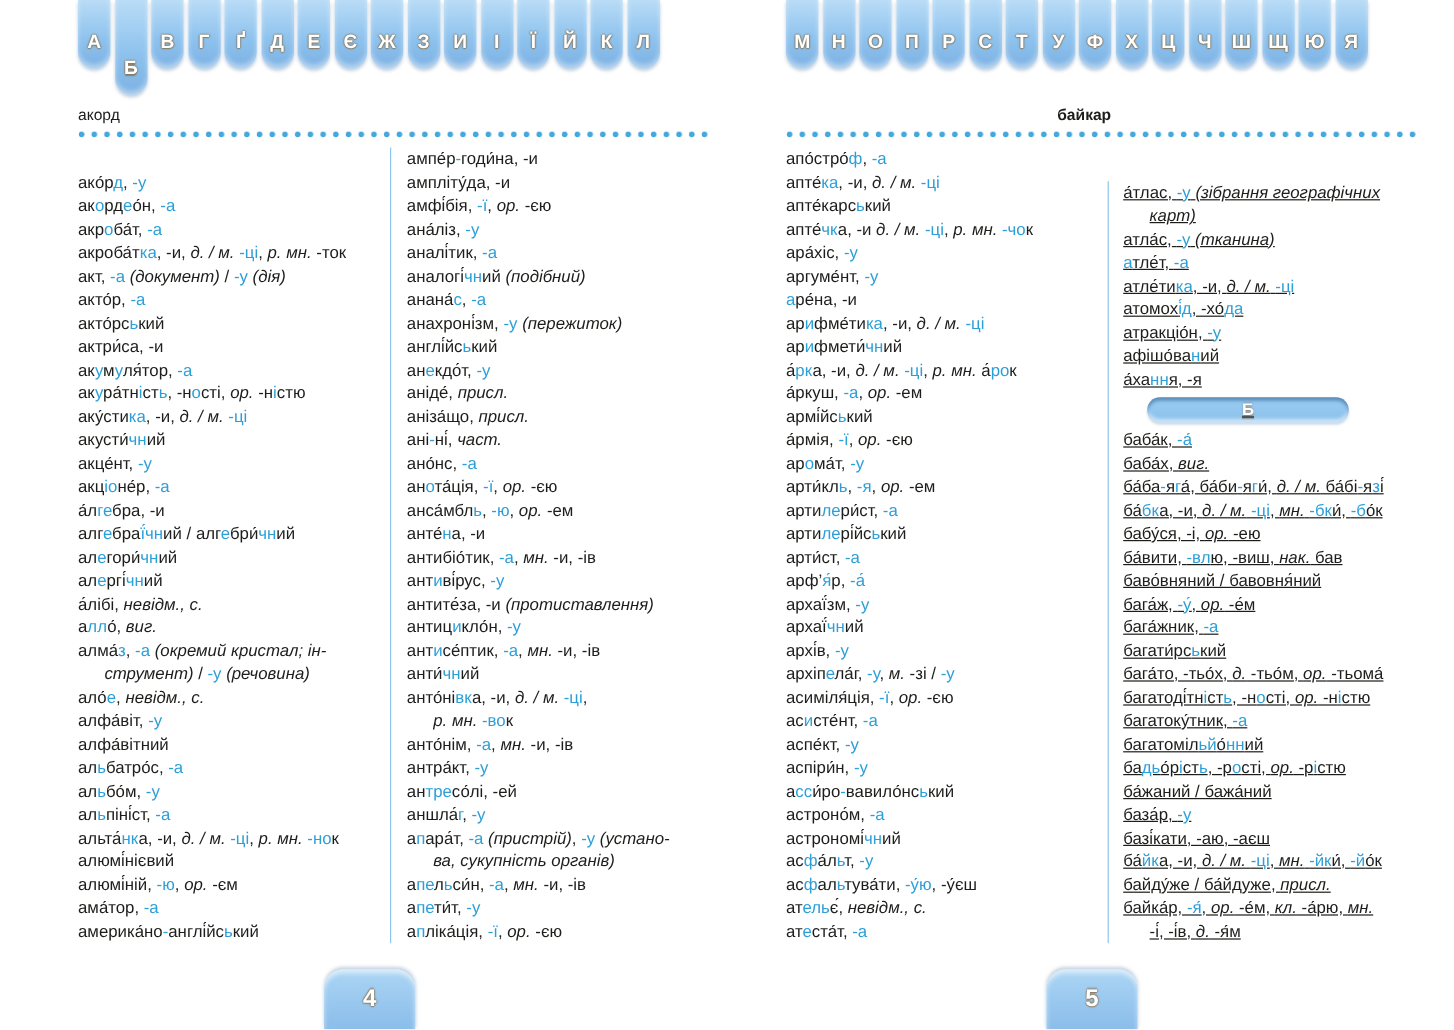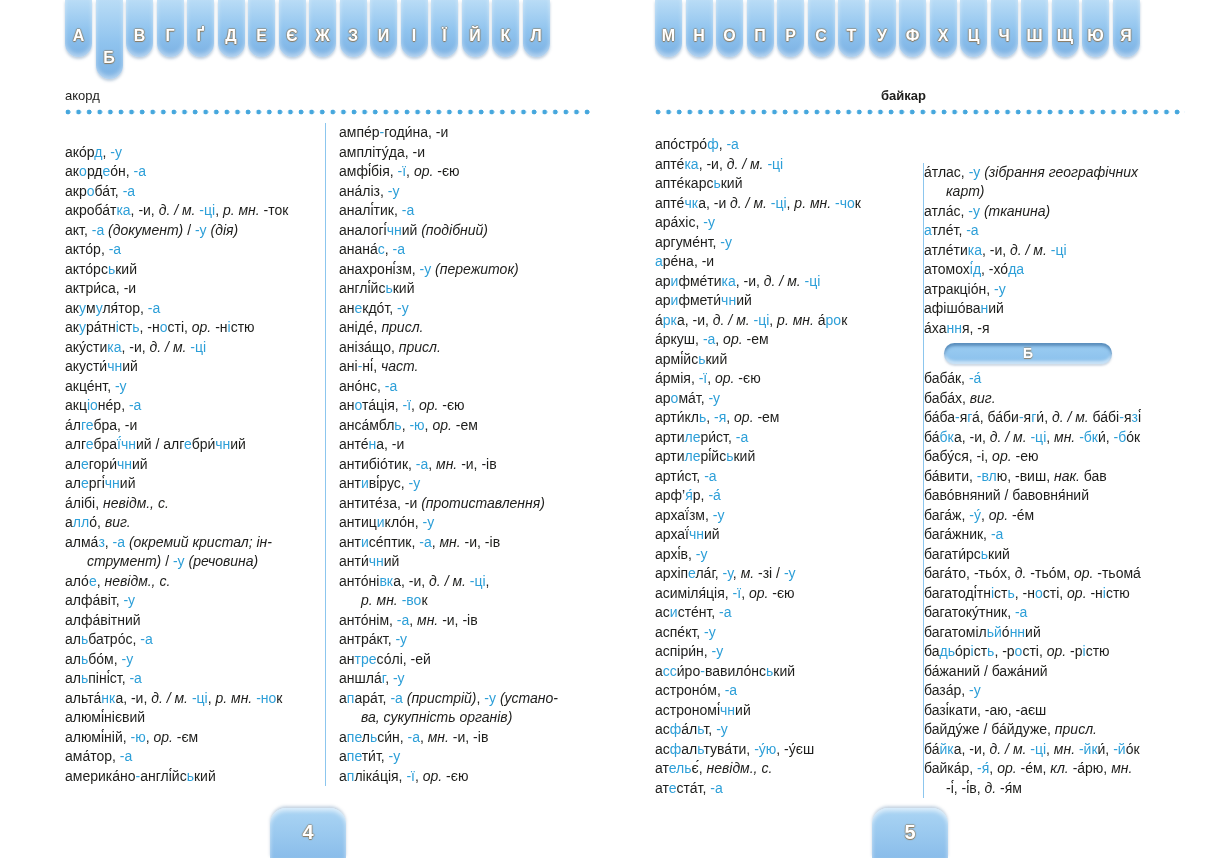--- a/index.html
+++ b/index.html
@@ -24,22 +24,22 @@
   .headword{margin-top:86px;font-size:13px;height:19px;}
   .headword.ra{text-align:center;padding-right:33px;font-weight:bold;}
 
   .dots{height:6px;margin-top:4px;
         background-image:radial-gradient(circle at 3px 3px,#46a7dd 2.1px,rgba(0,0,0,0) 2.7px);
         background-size:10.6px 6px;background-repeat:repeat-x;}
 
   .cols{display:flex;margin-top:8px;align-items:flex-end;}
   .page.left  .col1{width:260px;}
   .page.left  .col2{width:251px;padding-left:13px;border-left:1px solid #8cc6ee;}
-  .page.right .col1{width:268px;margin-top:12px;}
-  .page.right .col2{width:249px;padding-left:0;border-left:1px solid #8cc6ee;}
+  .page.right .col1{width:268px;}
+  .page.right .col2{width:249px;padding-left:12px;border-left:1px solid #8cc6ee;text-decoration:underline;}
 
   .entry{padding-left:22px;text-indent:-22px;white-space:pre-wrap;}
   .entry .bl{color:#2d9fd8;}
   .entry i{font-style:italic;}
 
   .section-pill{width:168px;height:21px;margin:5px 0 5px 20px;border-radius:10.5px;
         background:linear-gradient(180deg,#9ccdf2 0%,#8ac0ec 100%);
         box-shadow:inset 0 3px 3px rgba(25,80,135,.5), inset 0 -3px 3px rgba(255,255,255,.55),
                    0 2px 2px rgba(120,150,180,.35);
         display:flex;align-items:center;justify-content:center;}
@@ -304,22 +304,22 @@
           <div class="entry">бага́жник, <span class="bl">-а</span></div>
           <div class="entry">багати́рс<span class="bl">ь</span>кий</div>
           <div class="entry">бага́то, -тьо́х, <i>д.</i> -тьо́м, <i>ор.</i> -тьома́</div>
           <div class="entry">багатоді́тн<span class="bl">і</span>ст<span class="bl">ь</span>, -н<span class="bl">о</span>сті, <i>ор.</i> -н<span class="bl">і</span>стю</div>
           <div class="entry">багатоку́тник, <span class="bl">-а</span></div>
           <div class="entry">багатоміл<span class="bl">ьй</span>о́<span class="bl">нн</span>ий</div>
           <div class="entry">ба<span class="bl">дь</span>о́р<span class="bl">і</span>ст<span class="bl">ь</span>, -р<span class="bl">о</span>сті, <i>ор.</i> -р<span class="bl">і</span>стю</div>
           <div class="entry">ба́жаний / бажа́ний</div>
           <div class="entry">база́р, <span class="bl">-у</span></div>
           <div class="entry">базі́кати, -аю, -аєш</div>
+          <div class="entry">ба́<span class="bl">йк</span>а, -и, <i>д. / м.</i> <span class="bl">-ці</span>, <i>мн.</i> <span class="bl">-йк</span>и́, <span class="bl">-й</span>о́к</div>
           <div class="entry">байду́же / ба́йдуже, <i>присл.</i></div>
-          <div class="entry">ба́<span class="bl">йк</span>а, -и, <i>д. / м.</i> <span class="bl">-ці</span>, <i>мн.</i> <span class="bl">-йк</span>и́, <span class="bl">-й</span>о́к</div>
           <div class="entry">байка́р, <span class="bl">-я́</span>, <i>ор.</i> -е́м, <i>кл.</i> -а́рю, <i>мн.</i>
 -і́, -і́в, <i>д.</i> -я́м</div>
         </div>
     </div>
     <div class="pagenum">5</div>
   </div>
 
 </div>
 
 </body></html>

